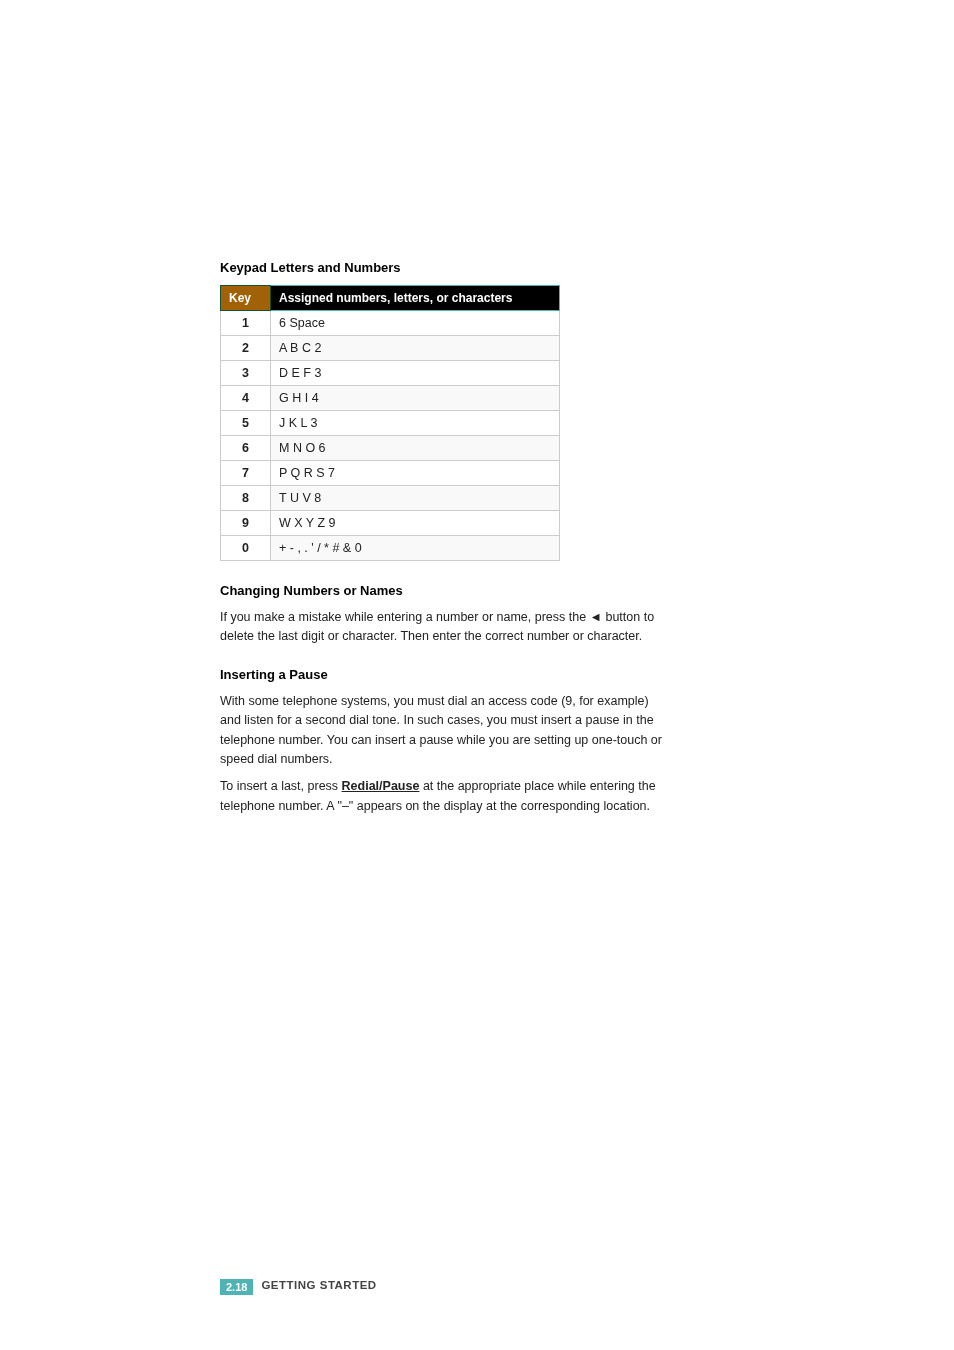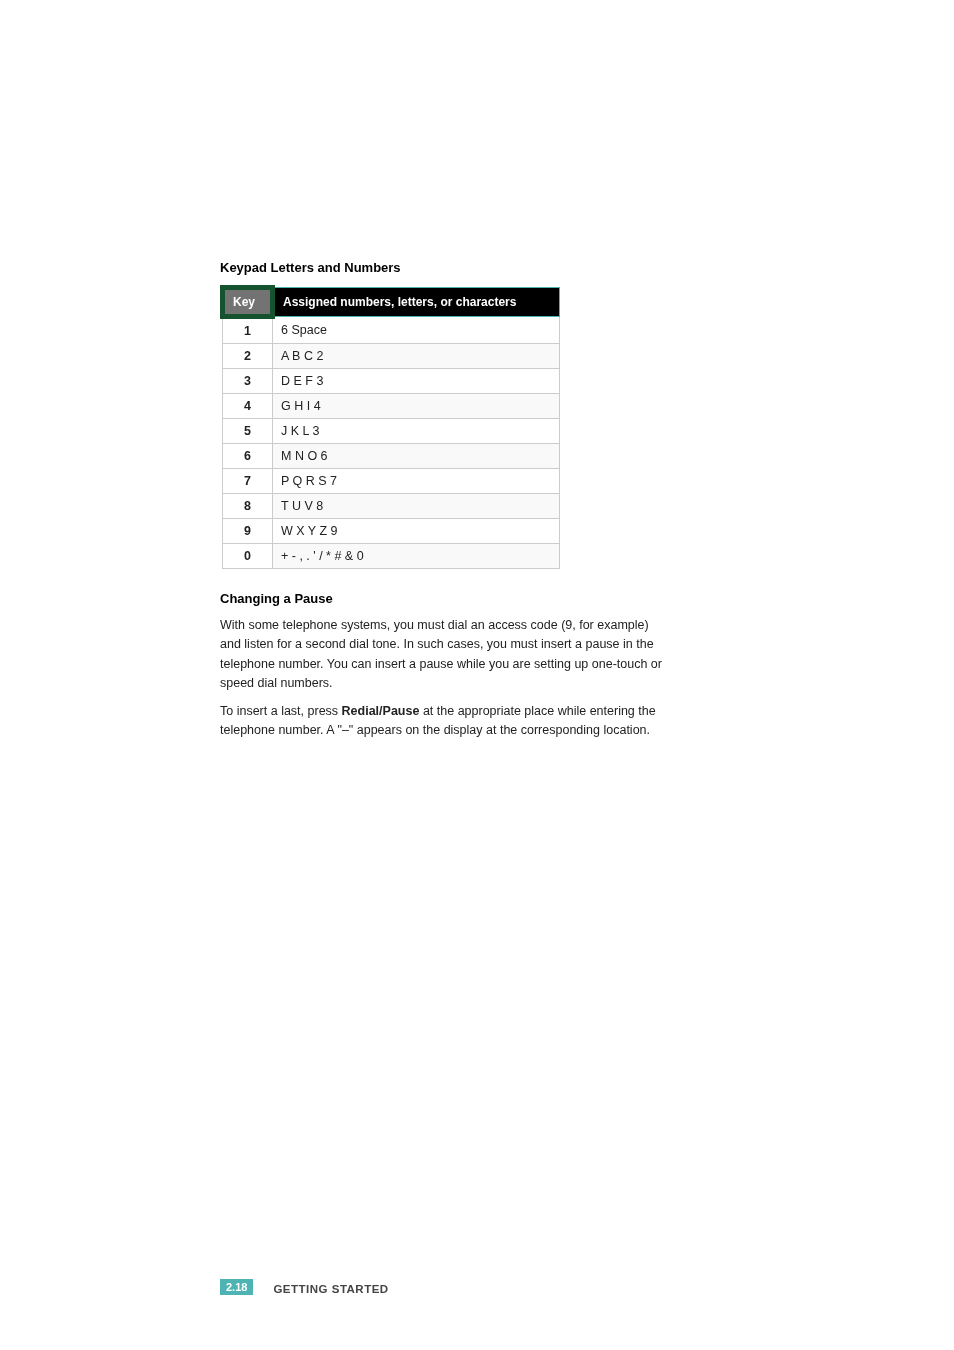--- a/index.html
+++ b/index.html
@@ -43,22 +43,22 @@
       color: #ffffff;
       font-weight: bold;
       font-size: 12px;
       padding: 5px 8px;
       text-align: left;
       border: 1px solid #4db3b3;
     }
 
     .keypad-table th.key-header {
       width: 50px;
-      background-color: #737373;
-      border: 5px solid #14532d;
+      background-color: #a16207;
+      border: 1px solid #14532d;
     }
 
     .keypad-table th.assigned-header {
       background-color: #000000;
     }
 
     .keypad-table td {
       border: 1px solid #cccccc;
       padding: 5px 8px;
       font-size: 12.5px;
@@ -91,29 +91,30 @@
 
     .body-text {
       font-size: 12.5px;
       line-height: 1.55;
       color: #222222;
       margin-bottom: 8px;
     }
 
     .body-text .bold {
       font-weight: bold;
+      text-decoration: underline;
     }
 
     .page-footer {
       position: absolute;
       bottom: 55px;
       left: 220px;
       display: flex;
-      align-items: flex-end;
-      gap: 20px;
+      align-items: flex-start;
+      gap: 8px;
     }
 
     .page-number-badge {
       background-color: #4db3b3;
       color: #ffffff;
       font-size: 11px;
       font-weight: bold;
       padding: 2px 6px;
       display: inline-block;
     }
@@ -179,23 +180,27 @@
             <td>W   X   Y   Z   9</td>
           </tr>
           <tr>
             <td class="key-cell">0</td>
             <td>+   -   ,   .   '   /   *   #   &amp;   0</td>
           </tr>
         </tbody>
     </table>
   </div>
 
-
   <div class="section-block">
-    <div class="section-title">Changing a Pause</div>
+    <div class="section-title">Changing Numbers or Names</div>
+    <p class="body-text">If you make a mistake while entering a number or name, press the ◄ button to delete the last digit or character. Then enter the correct number or character.</p>
+  </div>
+
+  <div class="section-block">
+    <div class="section-title">Inserting a Pause</div>
     <p class="body-text">With some telephone systems, you must dial an access code (9, for example) and listen for a second dial tone. In such cases, you must insert a pause in the telephone number. You can insert a pause while you are setting up one-touch or speed dial numbers.</p>
     <p class="body-text">
       <span>To insert a last, press </span><span class="bold">Redial/Pause</span><span> at the appropriate place while entering the telephone number. A "–" appears on the display at the corresponding location.</span>
     </p>
   </div>
 
   <div class="page-footer">
     <span class="page-number-badge">2.18</span>
     <span class="footer-label">Getting Started</span>
   </div>

